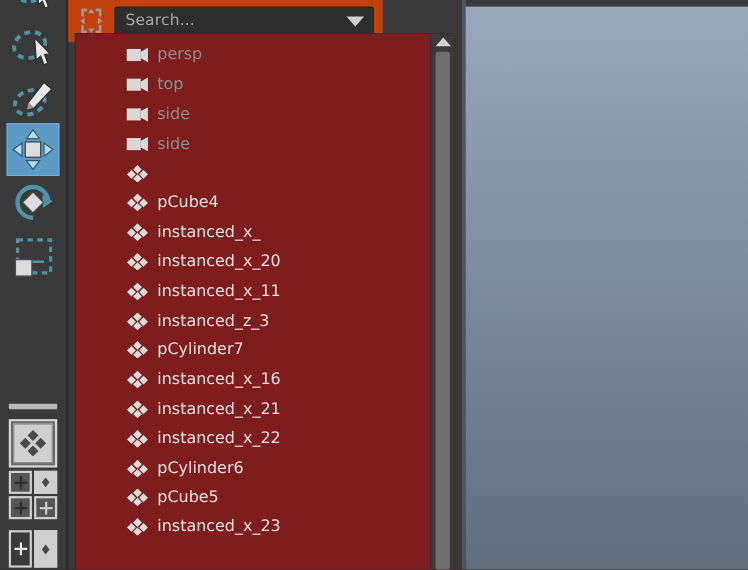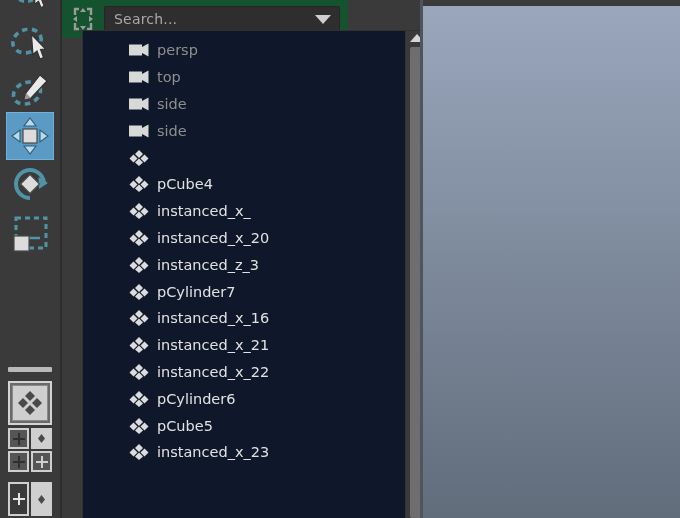--- a/index.html
+++ b/index.html
@@ -82,21 +82,21 @@
     box-sizing: border-box;
   }
   .searchbar {
     position: absolute;
     top: 0;
     left: 0;
     width: 286px;
     height: 38px;
     display: flex;
     align-items: center;
-    background: #14532d;
+    background: #c2410c;
     box-sizing: border-box;
   }
   .frame-icon {
     width: 26px;
     height: 26px;
     margin-left: 8px;
     margin-right: 8px;
     flex: 0 0 26px;
   }
   .searchfield {
@@ -124,24 +124,24 @@
     width: 0;
     height: 0;
     border-left: 8px solid transparent;
     border-right: 8px solid transparent;
     border-top: 9px solid #cfcfcf;
   }
 
   .listwrap {
     position: absolute;
     top: 30px;
-    left: 20px;
+    left: 6px;
     width: 346px;
     height: 488px;
-    background: #0f172a;
+    background: #7f1d1d;
     border: 1px solid #313131;
     border-bottom: none;
     box-sizing: border-box;
     overflow: hidden;
   }
   .list {
     position: absolute;
     top: 0;
     left: 0;
     right: 22px;
@@ -429,20 +429,31 @@
           </div>
           <div class="row">
             <span class="row-icon">
               <svg width="20" height="16" viewBox="0 0 20 16">
                 <path d="M10 0 L14 4 L10 8 L6 4 Z" fill="#dcdcdc"></path>
                 <path d="M4.5 4.5 L8.5 8.5 L4.5 12.5 L0.5 8.5 Z" fill="#dcdcdc"></path>
                 <path d="M15.5 4.5 L19.5 8.5 L15.5 12.5 L11.5 8.5 Z" fill="#dcdcdc"></path>
                 <path d="M10 8.5 L14 12.5 L10 16 L6 12.5 Z" fill="#dcdcdc"></path>
               </svg>
             </span>
+            <span class="row-label">instanced_x_11</span>
+          </div>
+          <div class="row">
+            <span class="row-icon">
+              <svg width="20" height="16" viewBox="0 0 20 16">
+                <path d="M10 0 L14 4 L10 8 L6 4 Z" fill="#dcdcdc"></path>
+                <path d="M4.5 4.5 L8.5 8.5 L4.5 12.5 L0.5 8.5 Z" fill="#dcdcdc"></path>
+                <path d="M15.5 4.5 L19.5 8.5 L15.5 12.5 L11.5 8.5 Z" fill="#dcdcdc"></path>
+                <path d="M10 8.5 L14 12.5 L10 16 L6 12.5 Z" fill="#dcdcdc"></path>
+              </svg>
+            </span>
             <span class="row-label">instanced_z_3</span>
           </div>
           <div class="row">
             <span class="row-icon">
               <svg width="20" height="16" viewBox="0 0 20 16">
                 <path d="M10 0 L14 4 L10 8 L6 4 Z" fill="#dcdcdc"></path>
                 <path d="M4.5 4.5 L8.5 8.5 L4.5 12.5 L0.5 8.5 Z" fill="#dcdcdc"></path>
                 <path d="M15.5 4.5 L19.5 8.5 L15.5 12.5 L11.5 8.5 Z" fill="#dcdcdc"></path>
                 <path d="M10 8.5 L14 12.5 L10 16 L6 12.5 Z" fill="#dcdcdc"></path>
               </svg>

